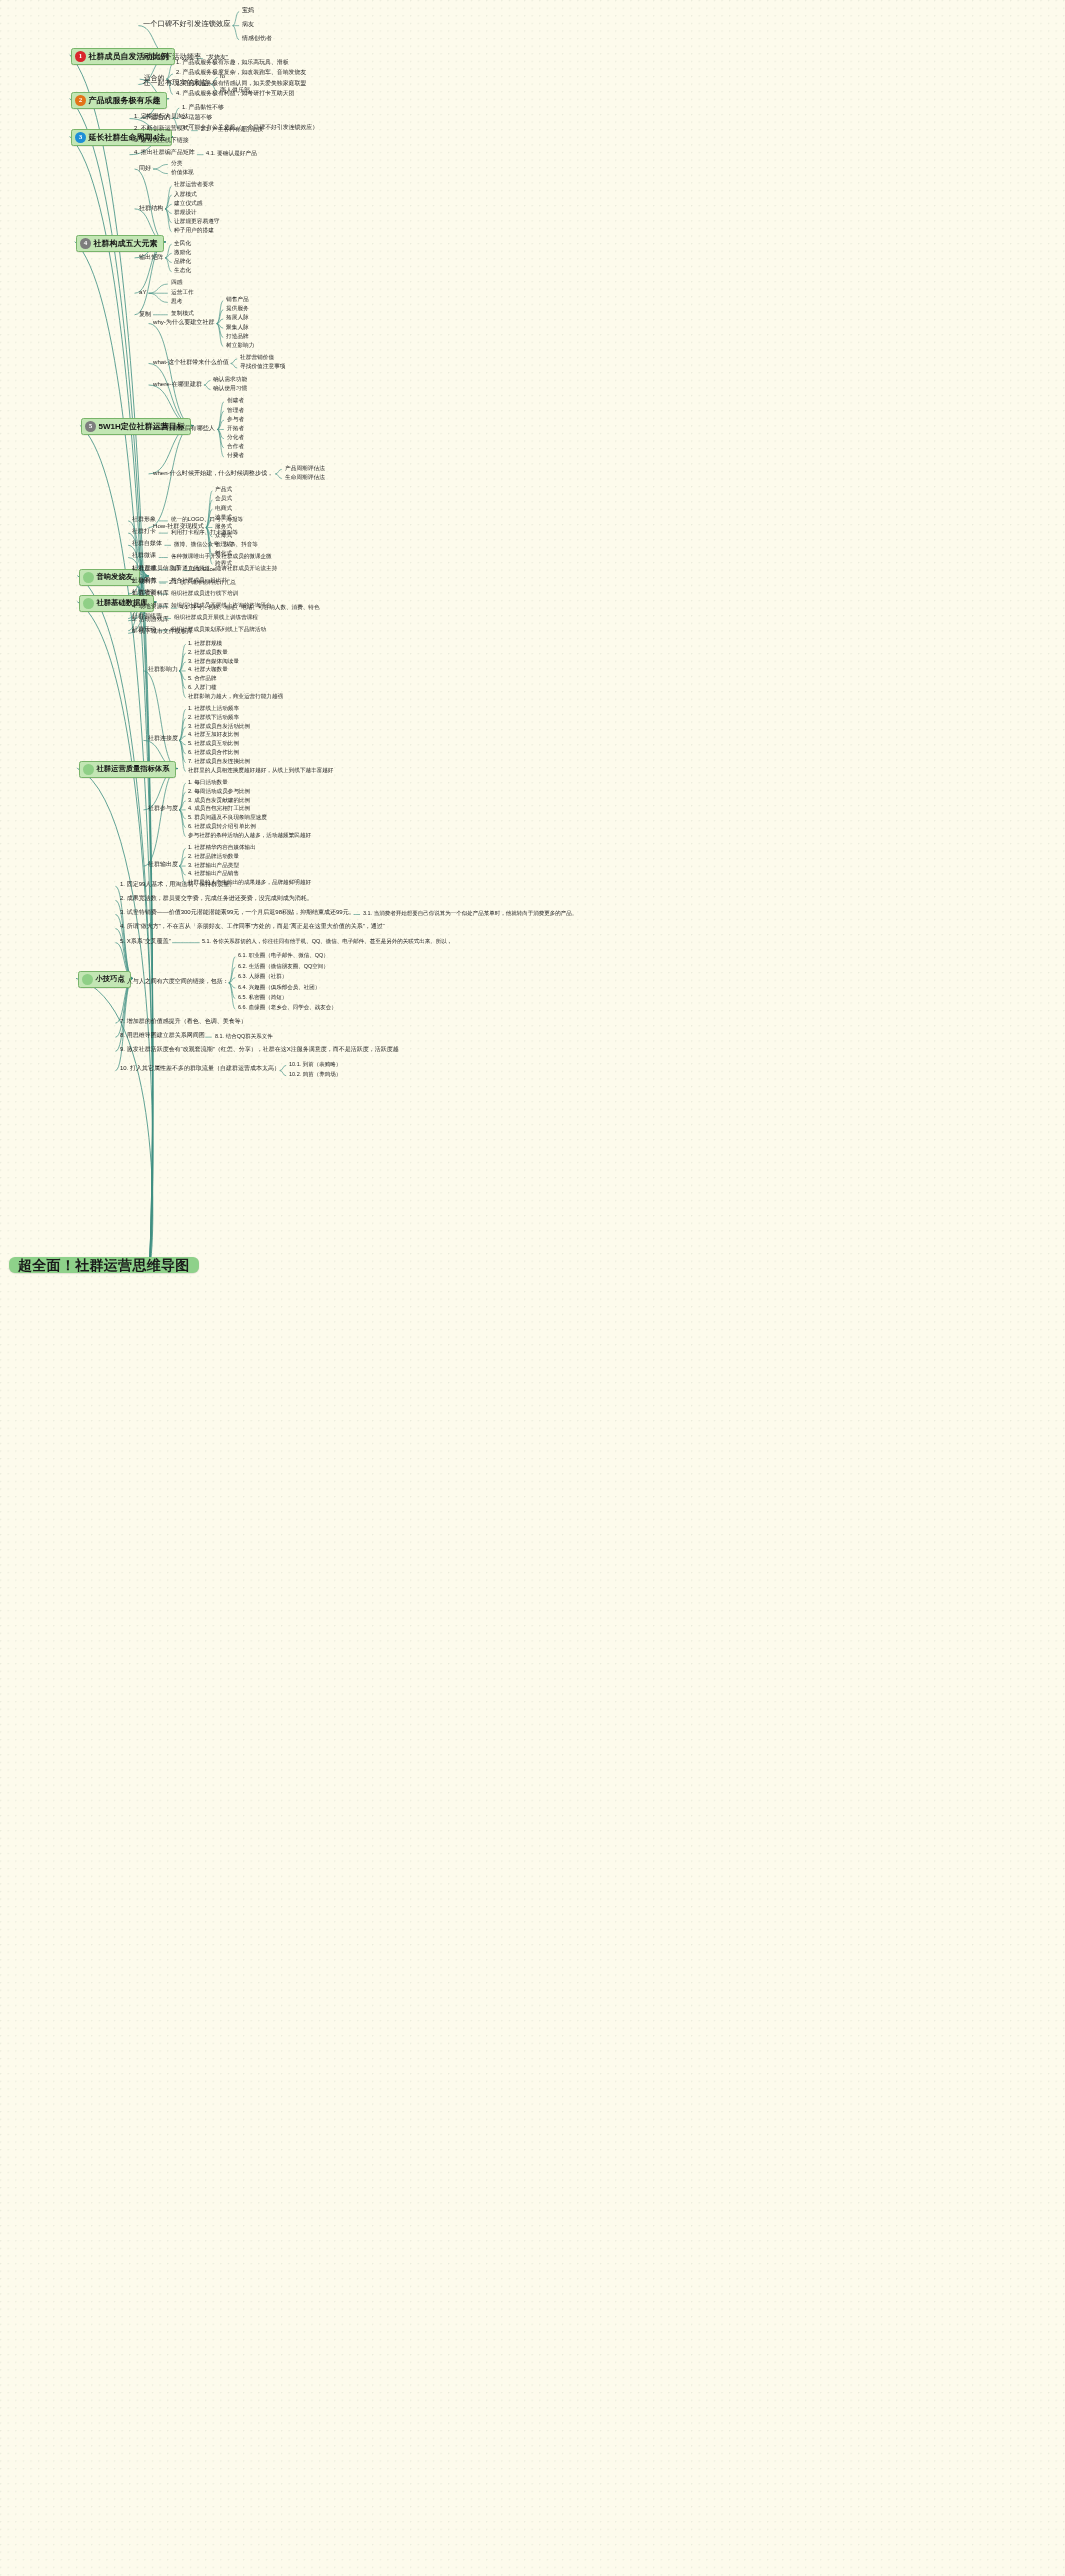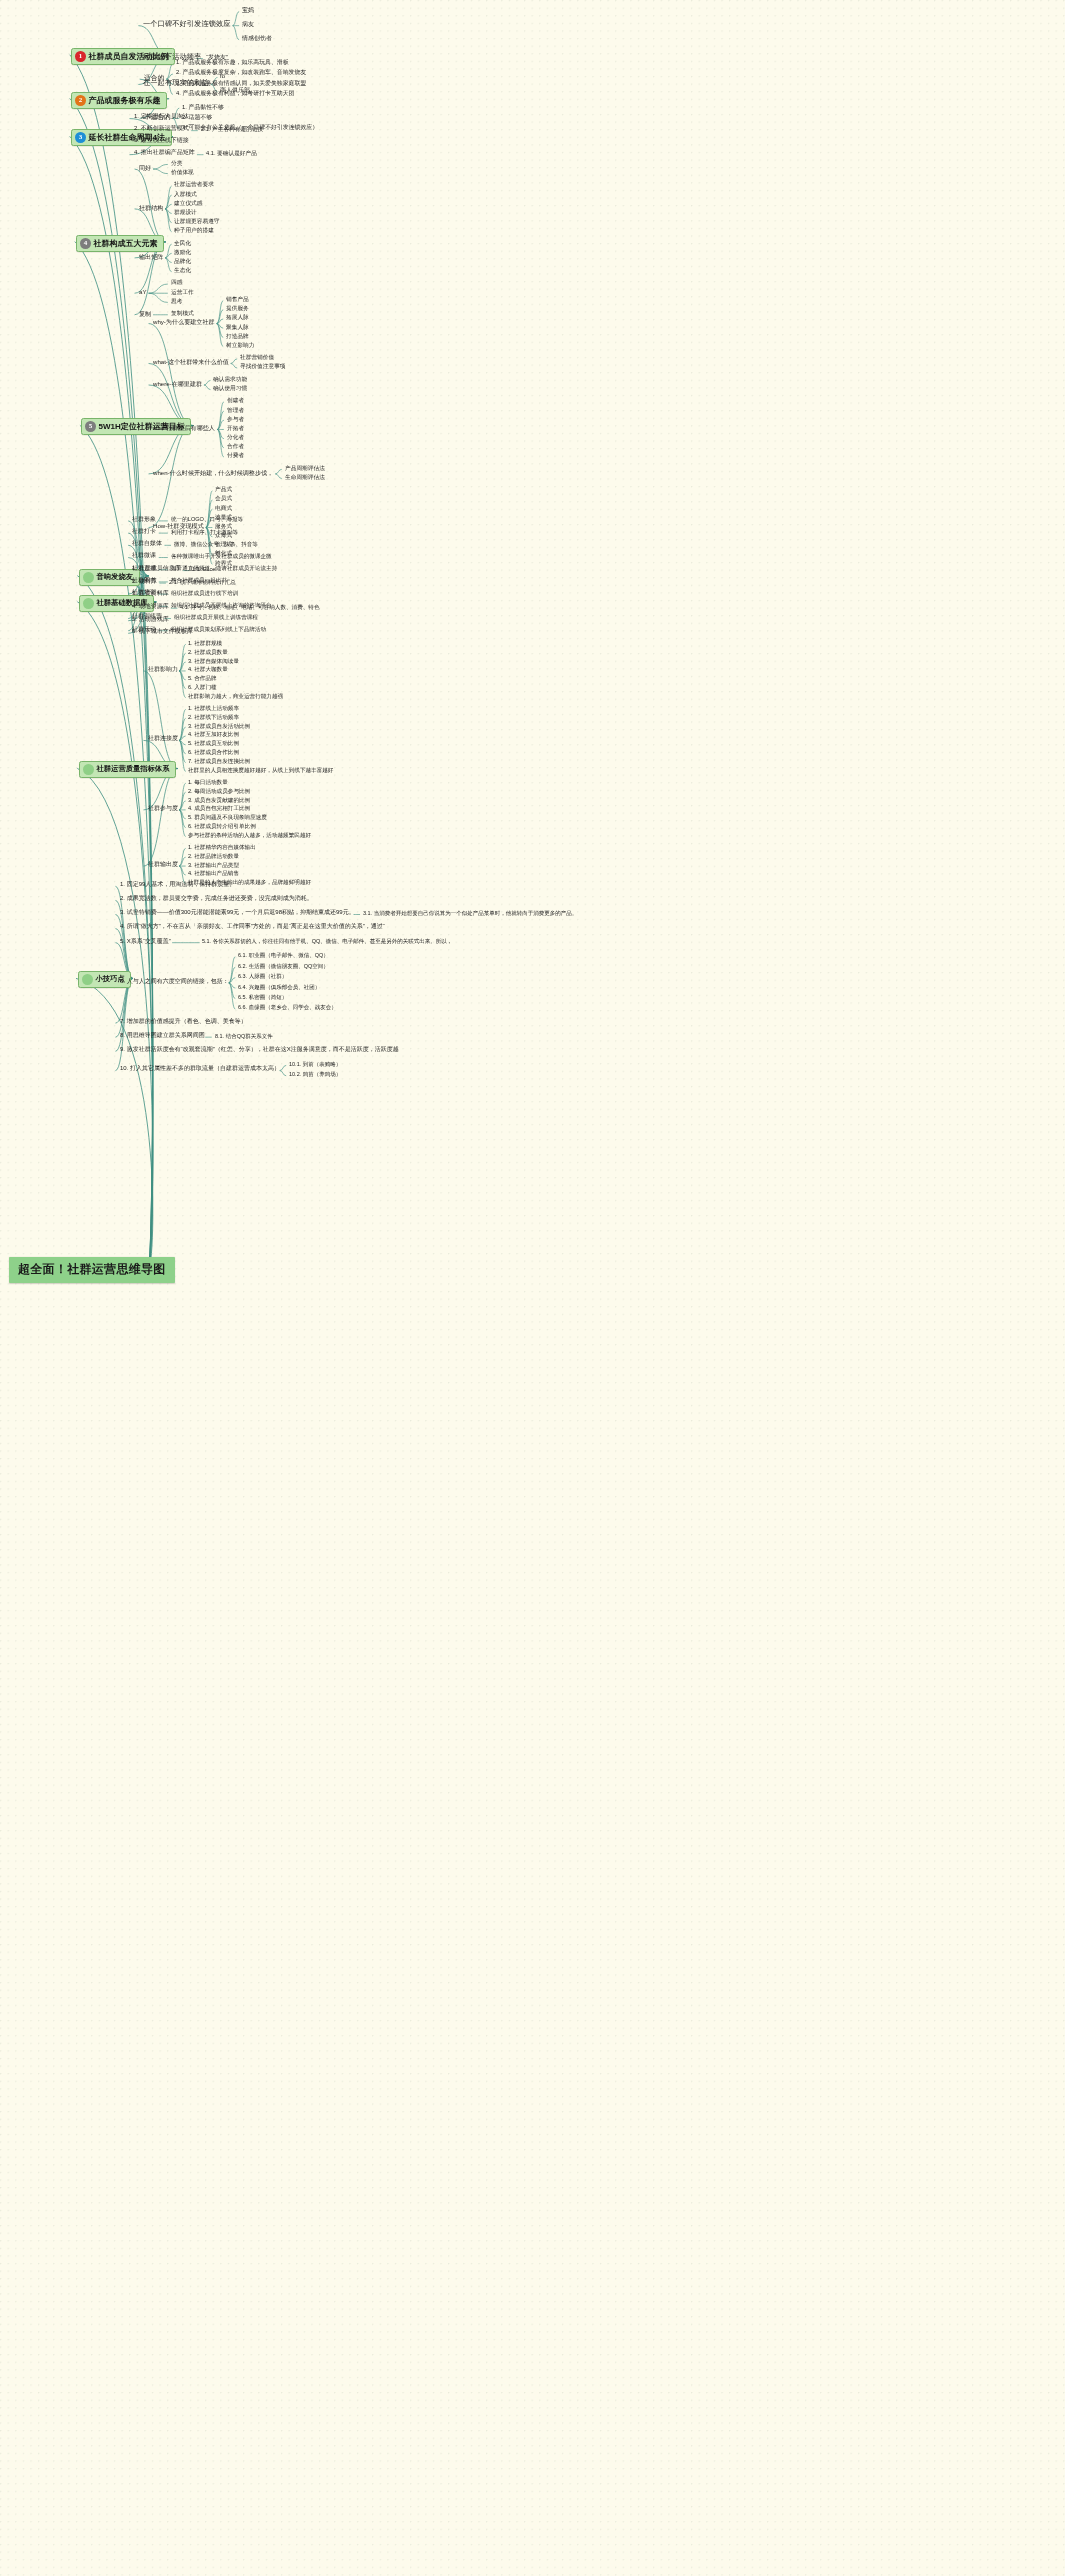--- a/index.html
+++ b/index.html
@@ -14,23 +14,23 @@
     position:relative;
     overflow:hidden;
   }
   #canvas { position:absolute; left:0; top:0; width:1065px; height:2576px; }
   svg.links { position:absolute; left:0; top:0; width:1065px; height:2576px; pointer-events:none; }
   .node { position:absolute; white-space:nowrap; line-height:1.15; }
 
   
   .root {
     background:#8ed18a;
-    border-radius:1px;
-    padding:6px 9px;
-    font-size:12px;
+    border-radius:6px;
+    padding:0 9px;
+    font-size:14px;
     font-weight:bold;
     color:#1a1a1a;
     box-shadow:0 0.6px 1.3px rgba(0,0,0,.18);
     letter-spacing:0.3px;
   }
   
   .l1 {
     background:#c3e6b4;
     border:0.6px solid #79b46a;
     border-radius:2.5px;

